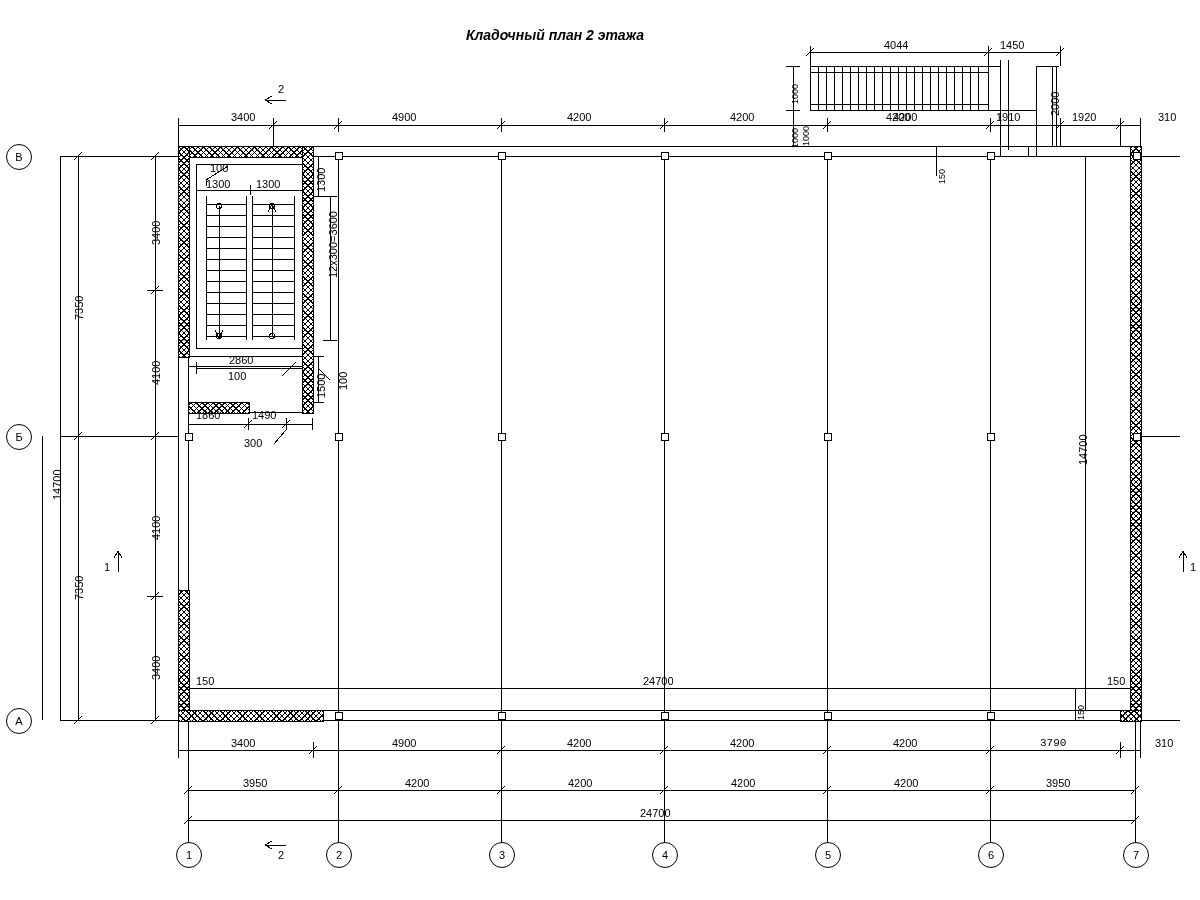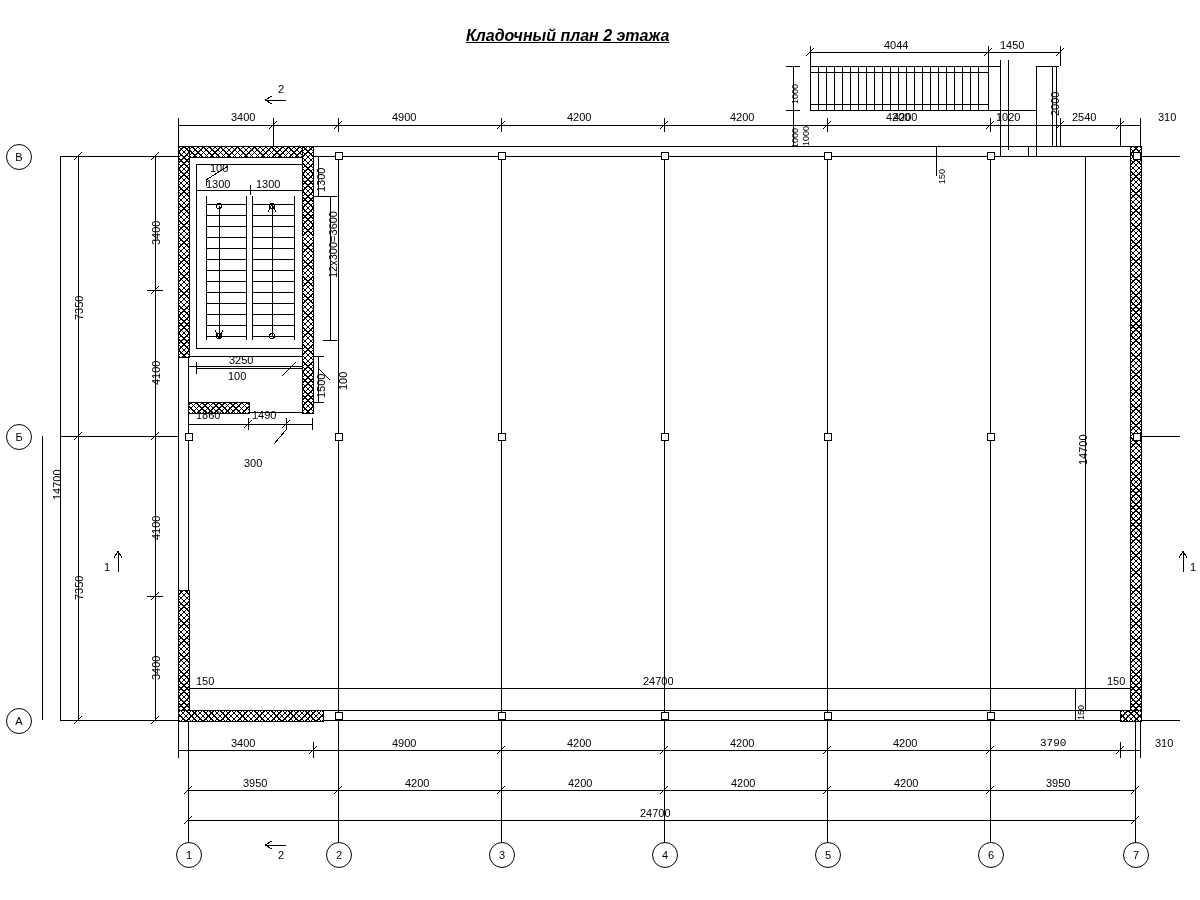--- a/index.html
+++ b/index.html
@@ -1,21 +1,21 @@
 <!DOCTYPE html>
 <html lang="ru"><head>
 <meta charset="utf-8">
 <style>
   html,body{margin:0;padding:0;background:#ffffff;}
   body{font-family:"Liberation Sans", sans-serif;}
   #sheet{position:relative;width:1200px;height:900px;background:#ffffff;overflow:hidden;}
   .t{position:absolute;font-size:11px;color:#000;white-space:nowrap;line-height:1;}
   .t.tiny{font-size:9px;}
   .vert{transform-origin:0 0;}
-  .title{font-style:italic;font-weight:bold;font-size:16px;text-decoration:underline;}
+  .title{font-style:italic;font-weight:bold;font-size:14px;}
   .circ{position:absolute;border:1px solid #000;border-radius:50%;width:24px;height:24px;
         display:flex;align-items:center;justify-content:center;font-size:11px;background:#fff;}
   .hatch{position:absolute;
     background-image:repeating-linear-gradient(45deg,#000 0 1px,transparent 1px 4px),
                      repeating-linear-gradient(-45deg,#000 0 1px,transparent 1px 4px);
     border:1px solid #000;background-color:#fff;}
   .col{position:absolute;width:6px;height:6px;border:1px solid #000;background:#fff;}
   svg{position:absolute;left:0;top:0;overflow:visible;}
 </style>
 </head>
@@ -361,26 +361,26 @@
   <div class="t" style="left:278px;top:84px;">2</div>
   <div class="t" style="left:278px;top:850px;">2</div>
   <div class="t" style="left:104px;top:562px;">1</div>
   <div class="t" style="left:1190px;top:562px;">1</div>
 
   <div class="t" style="left:231px;top:112px;">3400</div>
   <div class="t" style="left:392px;top:112px;">4900</div>
   <div class="t" style="left:567px;top:112px;">4200</div>
   <div class="t" style="left:730px;top:112px;">4200</div>
   <div class="t" style="left:893px;top:112px;">4200</div>
-  <div class="t" style="left:1072px;top:112px;">2540</div>
+  <div class="t" style="left:1072px;top:112px;">1920</div>
   <div class="t" style="left:1158px;top:112px;">310</div>
 
   <div class="t" style="left:884px;top:40px;">4044</div>
   <div class="t" style="left:1000px;top:40px;">1450</div>
-  <div class="t" style="left:996px;top:112px;">1020</div>
+  <div class="t" style="left:996px;top:112px;">1910</div>
   <div class="t vert" style="left:1050px;top:116px;transform:rotate(-90deg);">2000</div>
 
   <div class="t tiny vert" style="left:791px;top:104px;transform:rotate(-90deg);">1000</div>
   <div class="t tiny vert" style="left:791px;top:148px;transform:rotate(-90deg);">1000</div>
   <div class="t tiny vert" style="left:938px;top:184px;transform:rotate(-90deg);">150</div>
 
   <div class="t" style="left:231px;top:738px;">3400</div>
   <div class="t" style="left:392px;top:738px;">4900</div>
   <div class="t" style="left:567px;top:738px;">4200</div>
   <div class="t" style="left:730px;top:738px;">4200</div>
@@ -407,29 +407,29 @@
   <div class="t vert" style="left:151px;top:680px;transform:rotate(-90deg);">3400</div>
 
   <div class="t vert" style="left:1078px;top:465px;transform:rotate(-90deg);">14700</div>
   <div class="t tiny vert" style="left:1077px;top:720px;transform:rotate(-90deg);">150</div>
 
   <div class="t" style="left:643px;top:676px;">24700</div>
   <div class="t" style="left:196px;top:676px;">150</div>
   <div class="t" style="left:1107px;top:676px;">150</div>
 
   <div class="t vert" style="left:328px;top:278px;transform:rotate(-90deg);">12х300=3600</div>
-  <div class="t" style="left:229px;top:355px;">3250</div>
+  <div class="t" style="left:229px;top:355px;">2860</div>
   <div class="t vert" style="left:316px;top:192px;transform:rotate(-90deg);">1300</div>
   <div class="t" style="left:206px;top:179px;">1300</div>
   <div class="t" style="left:256px;top:179px;">1300</div>
   <div class="t" style="left:210px;top:163px;">100</div>
   <div class="t" style="left:228px;top:371px;">100</div>
   <div class="t vert" style="left:338px;top:390px;transform:rotate(-90deg);">100</div>
   <div class="t vert" style="left:316px;top:398px;transform:rotate(-90deg);">1500</div>
 
   <div class="t" style="left:196px;top:410px;">1860</div>
   <div class="t" style="left:252px;top:410px;">1490</div>
-  <div class="t" style="left:244px;top:438px;margin-top:20px;">300</div>
+  <div class="t" style="left:244px;top:438px;">300</div>
 
   <div class="t" style="left:886px;top:112px;">4200</div>
   <div class="t tiny vert" style="left:802px;top:146px;transform:rotate(-90deg);">1000</div>
 
 </div>
 
 </body></html>

